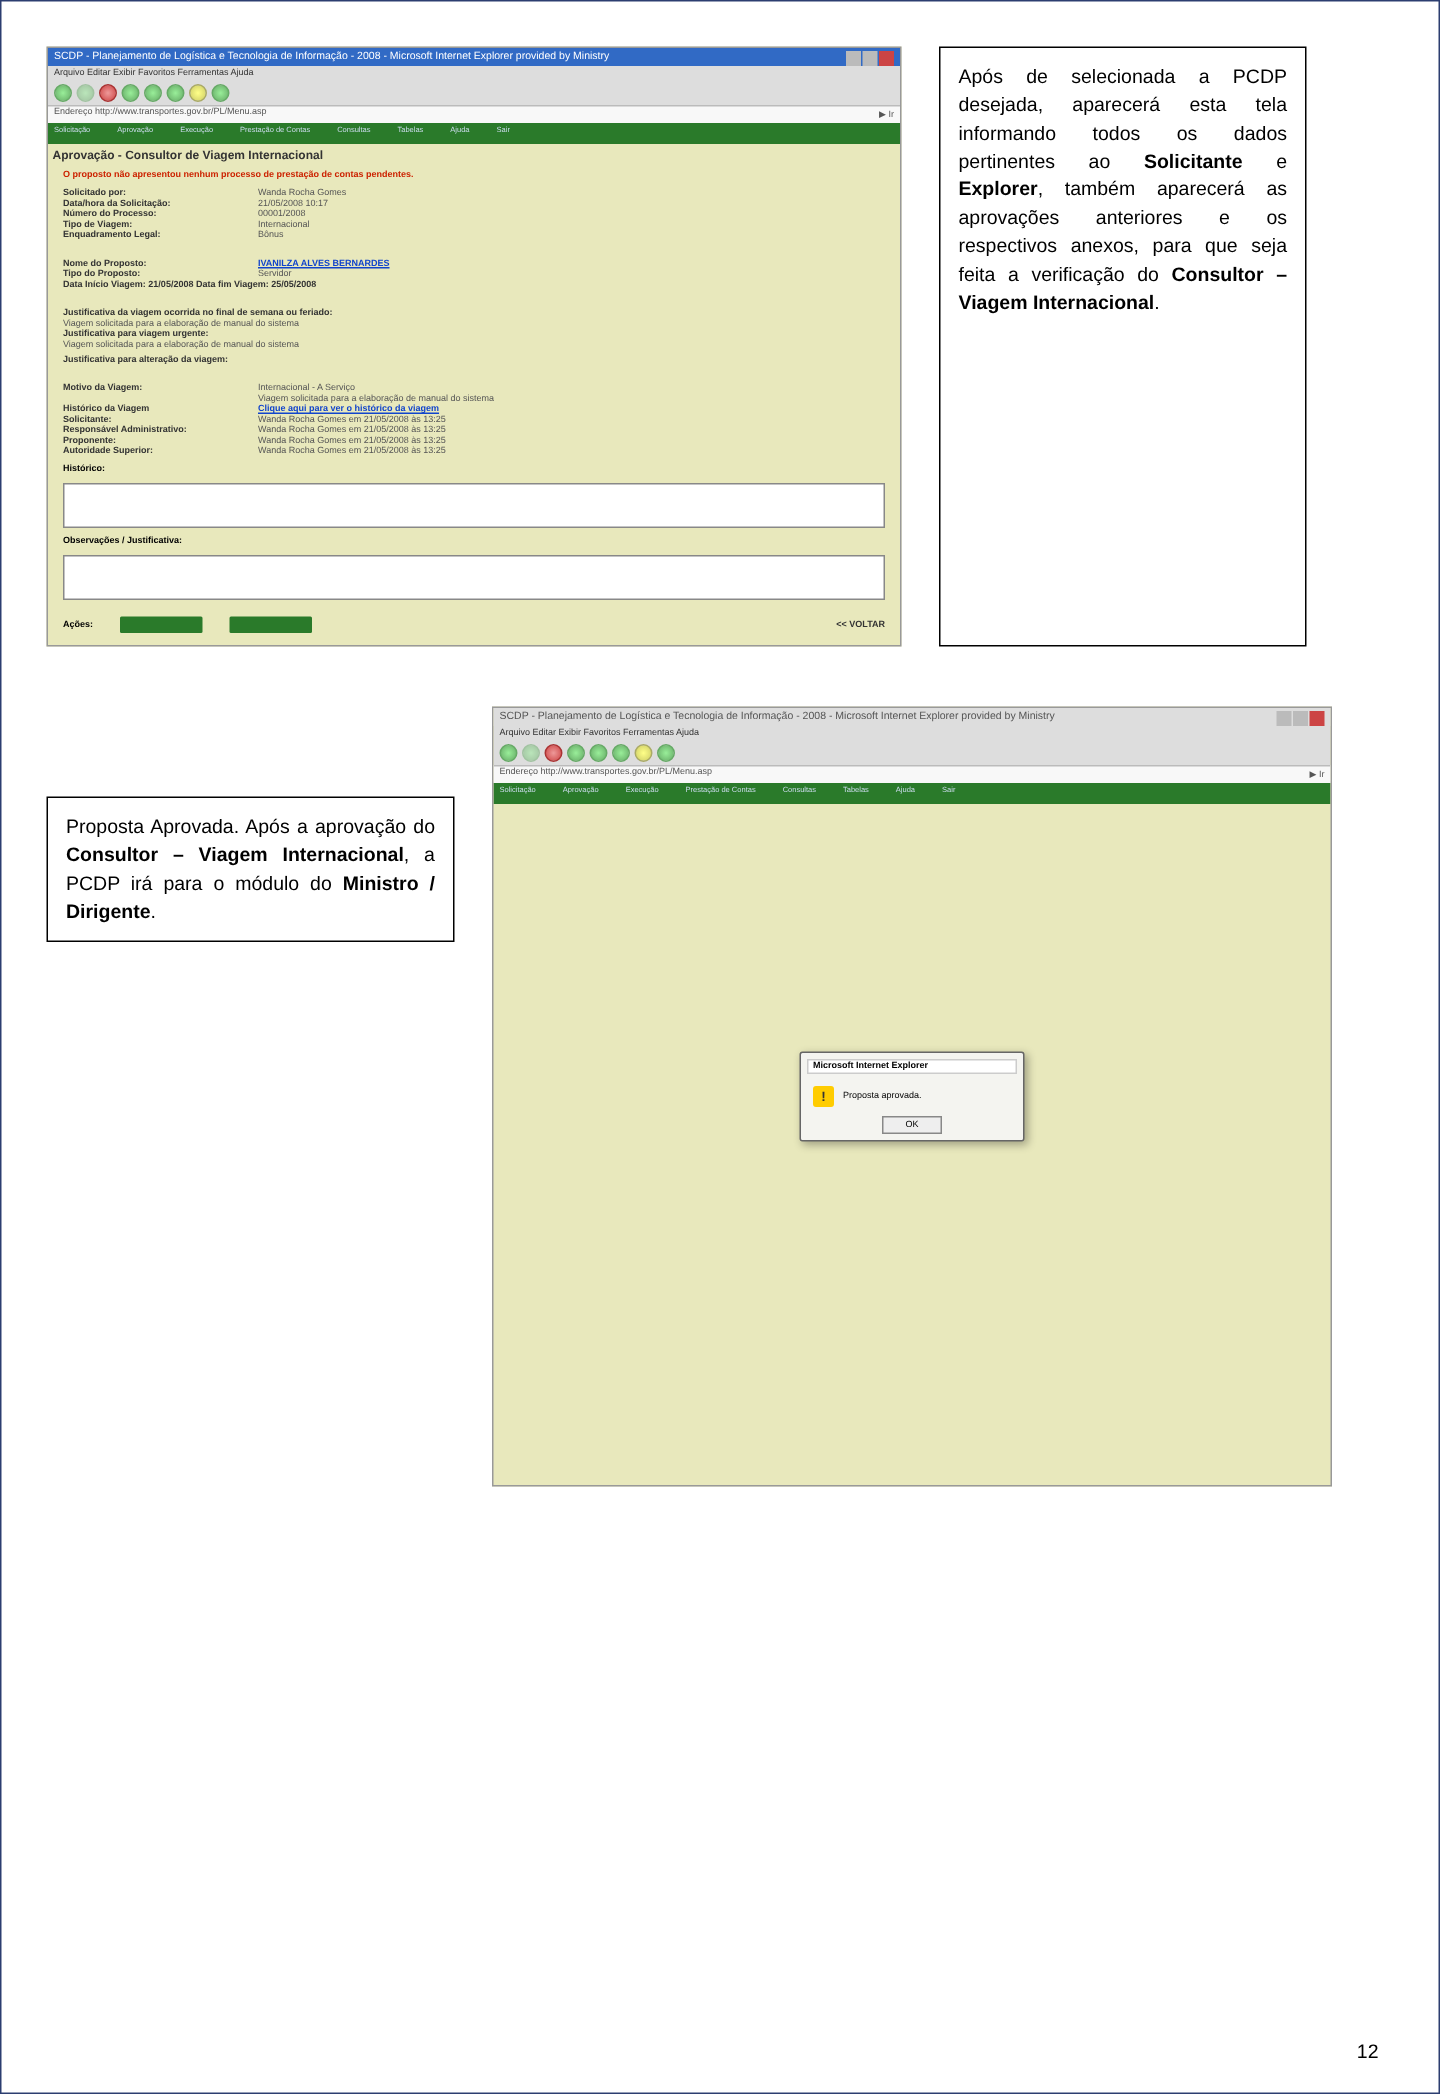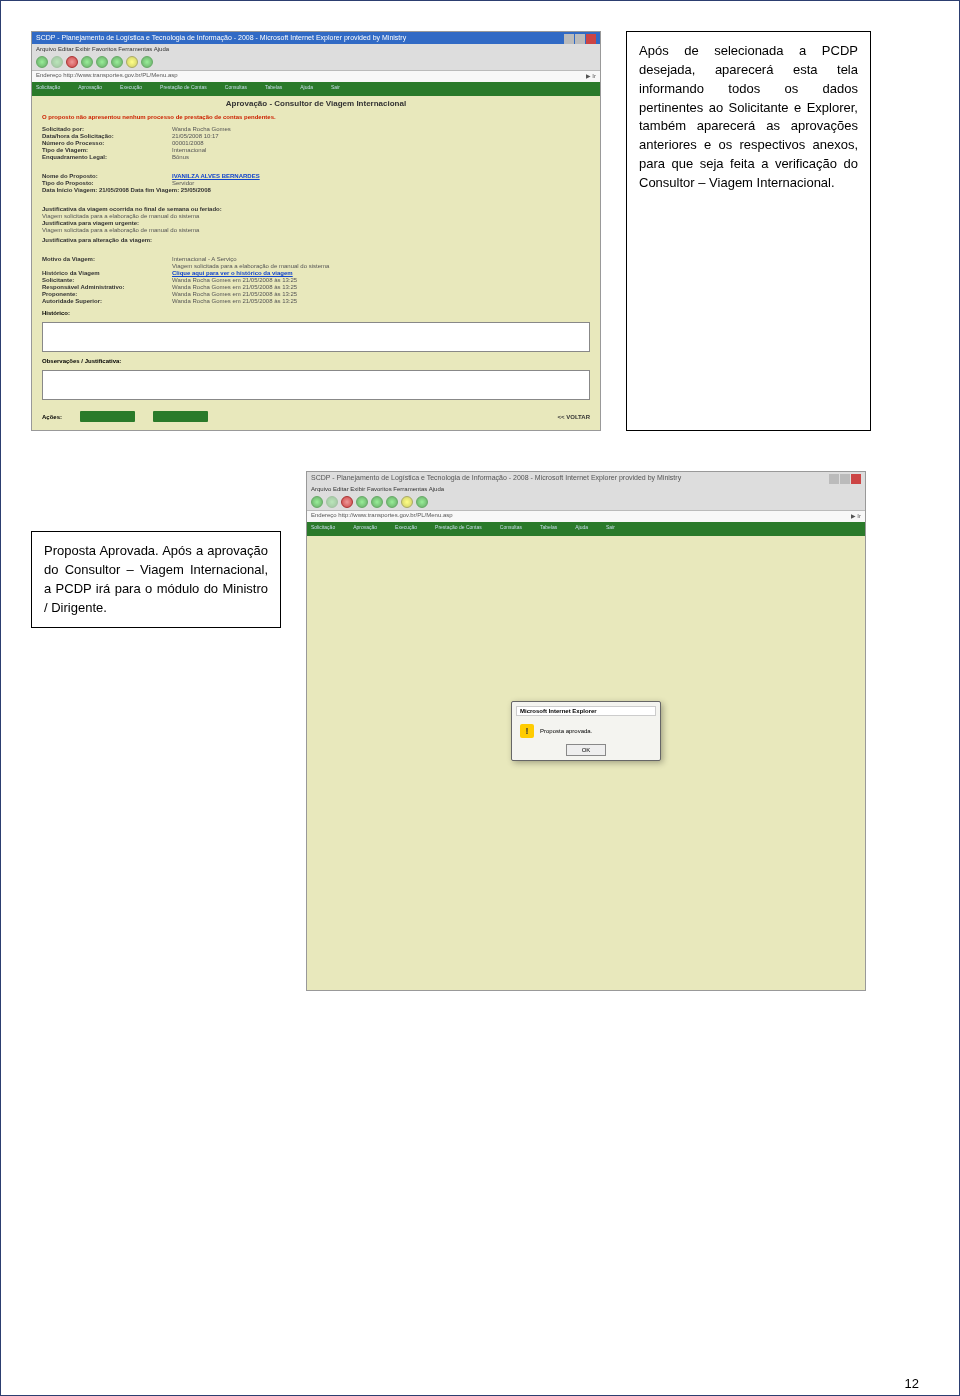--- a/index.html
+++ b/index.html
@@ -88,21 +88,21 @@
       height: 14px;
       background: #2a7a2a;
       display: flex;
       font-size: 5px;
       color: #cde;
       padding: 2px 4px;
       gap: 18px;
     }
     .page-title {
       font-size: 8px;
-      text-align: center;
+      text-align: left;
       padding: 3px;
       font-weight: bold;
       color: #333;
     }
     .notice {
       font-size: 6px;
       color: #c20;
       font-weight: bold;
       padding: 3px 10px;
     }
@@ -165,21 +165,21 @@
       padding: 10px 12px;
       font-size: 13px;
       line-height: 1.45;
       text-align: justify;
     }
     .callout-1 {
       width: 245px;
       margin-top: 0;
     }
     .callout-2 {
-      width: 250px;
+      width: 272px;
     }
     
     .bottom-section {
       display: flex;
       gap: 25px;
       align-items: flex-start;
     }
     
     .screenshot-2 {
       width: 560px;
@@ -236,25 +236,25 @@
       background: #eee;
       border: 1px solid #888;
       margin: 4px auto 0;
       font-size: 6px;
       text-align: center;
       line-height: 10px;
     }
     
     .page-number {
       position: absolute;
-      bottom: 4px;
+      bottom: 20px;
       right: 40px;
       font-size: 13px;
     }
-    .bold { font-weight: normal; }
+    .bold { font-weight: bold; }
   </style>
 </head>
 <body>
 
 <div class="top-section">
 
   <div class="screenshot-1">
     <div class="browser-chrome">
       <div class="browser-title-bar">
         <span>SCDP - Planejamento de Logística e Tecnologia de Informação - 2008 - Microsoft Internet Explorer provided by Ministry</span>

